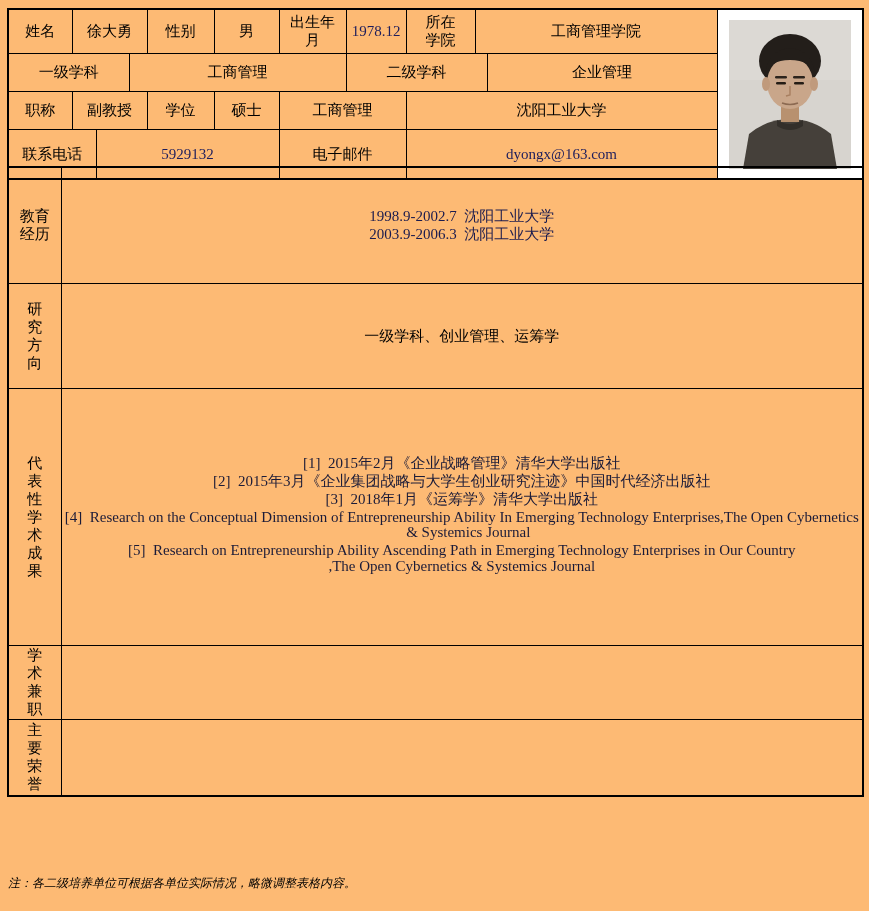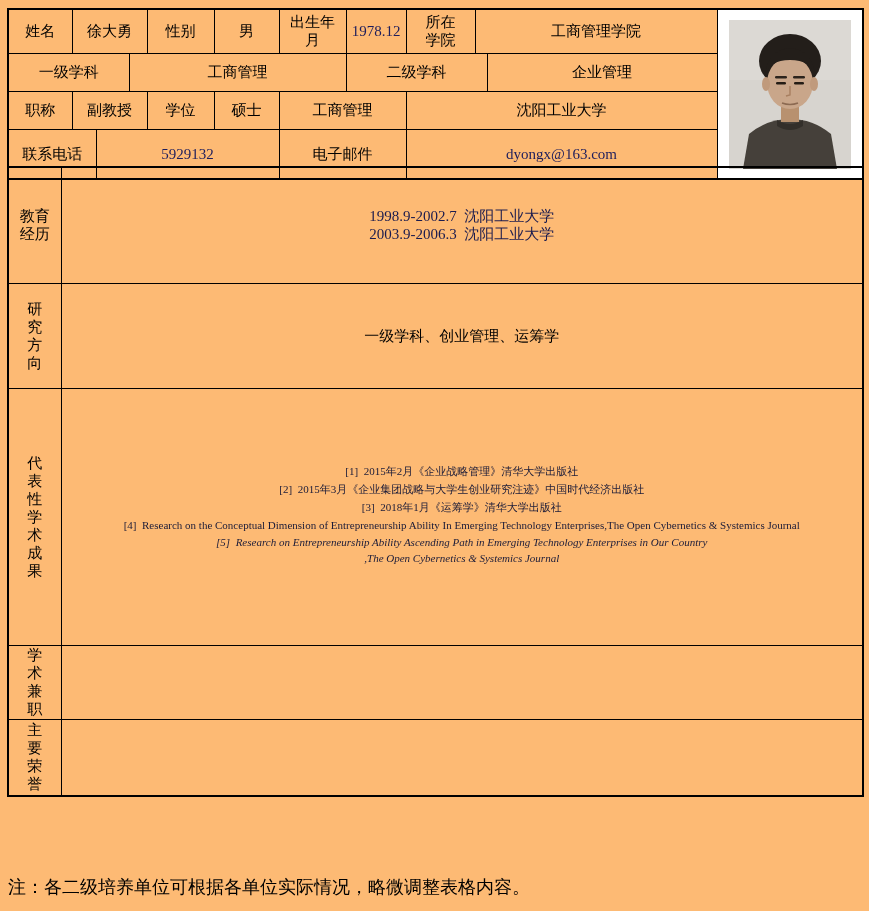--- a/index.html
+++ b/index.html
@@ -11,26 +11,26 @@
   table.t td{border:1px solid #000;padding:0;overflow:hidden;
     text-align:center;vertical-align:middle;font-size:15px;line-height:18px;}
   .top-table{position:absolute;left:7px;top:8px;width:855px;}
   .sec-table{position:absolute;left:7px;top:166px;width:855px;}
   .wrap{white-space:pre-line;}
   .val-en{color:#1d1d5c;font-family:"Liberation Serif","DejaVu Serif",serif;}
   td.sec-label{white-space:pre-line;line-height:17px;font-size:15px;margin-left:48px;}
   td.sec-content{text-align:left;padding:2px 8px 2px 6px;}
   td.edu-content{color:#1b1b4e;font-size:14.5px;line-height:16.5px;white-space:pre-wrap;}
   td.pub-cell{vertical-align:top;padding-top:4px;}
-  .pub{white-space:pre-wrap;font-size:11px;line-height:15.8px;color:#1b1b38;
+  .pub{white-space:pre-wrap;font-size:15px;line-height:15.8px;color:#1b1b38;
     padding-left:13px;text-indent:-13px;margin:0 0 2px 0;}
-  .pub.no-hang{padding-left:0;text-indent:0;font-style:italic;}
+  .pub.no-hang{padding-left:0;text-indent:0;}
   td.photo-cell{vertical-align:top;padding-top:6px;background:#fff;}
   .photo-frame{width:122px;height:149px;margin:0 auto;display:block;}
-  .footer-note{position:absolute;left:8px;top:875px;font-size:18px;color:#000;}
+  .footer-note{position:absolute;left:8px;top:875px;font-size:12px;color:#000;font-style:italic;}
 </style>
 </head>
 <body>
 
 <div class="sheet">
 
   <table class="t top-table">
     <colgroup>
       <col style="width:64px">
         <col style="width:24px">

